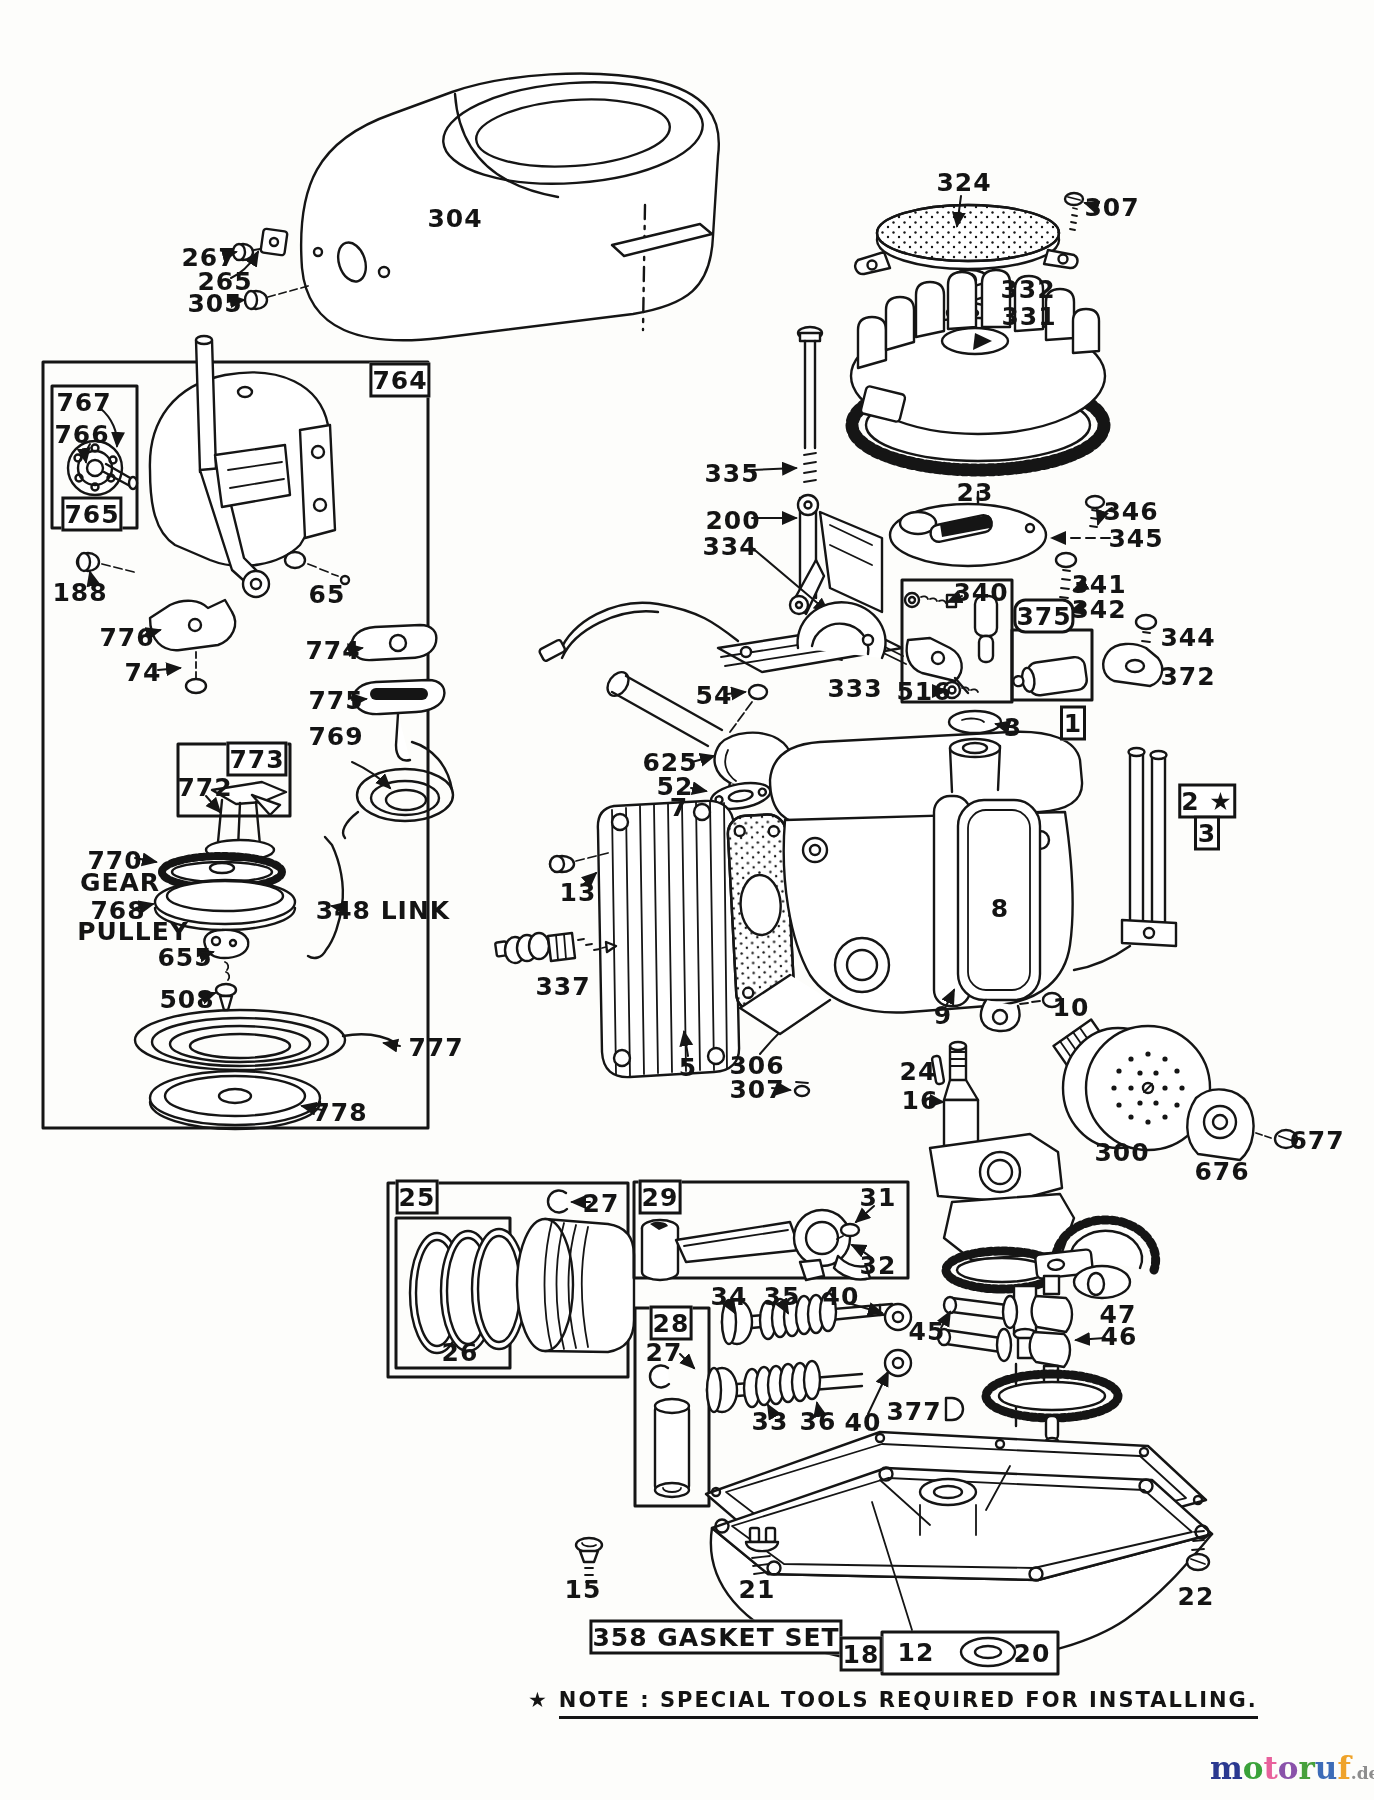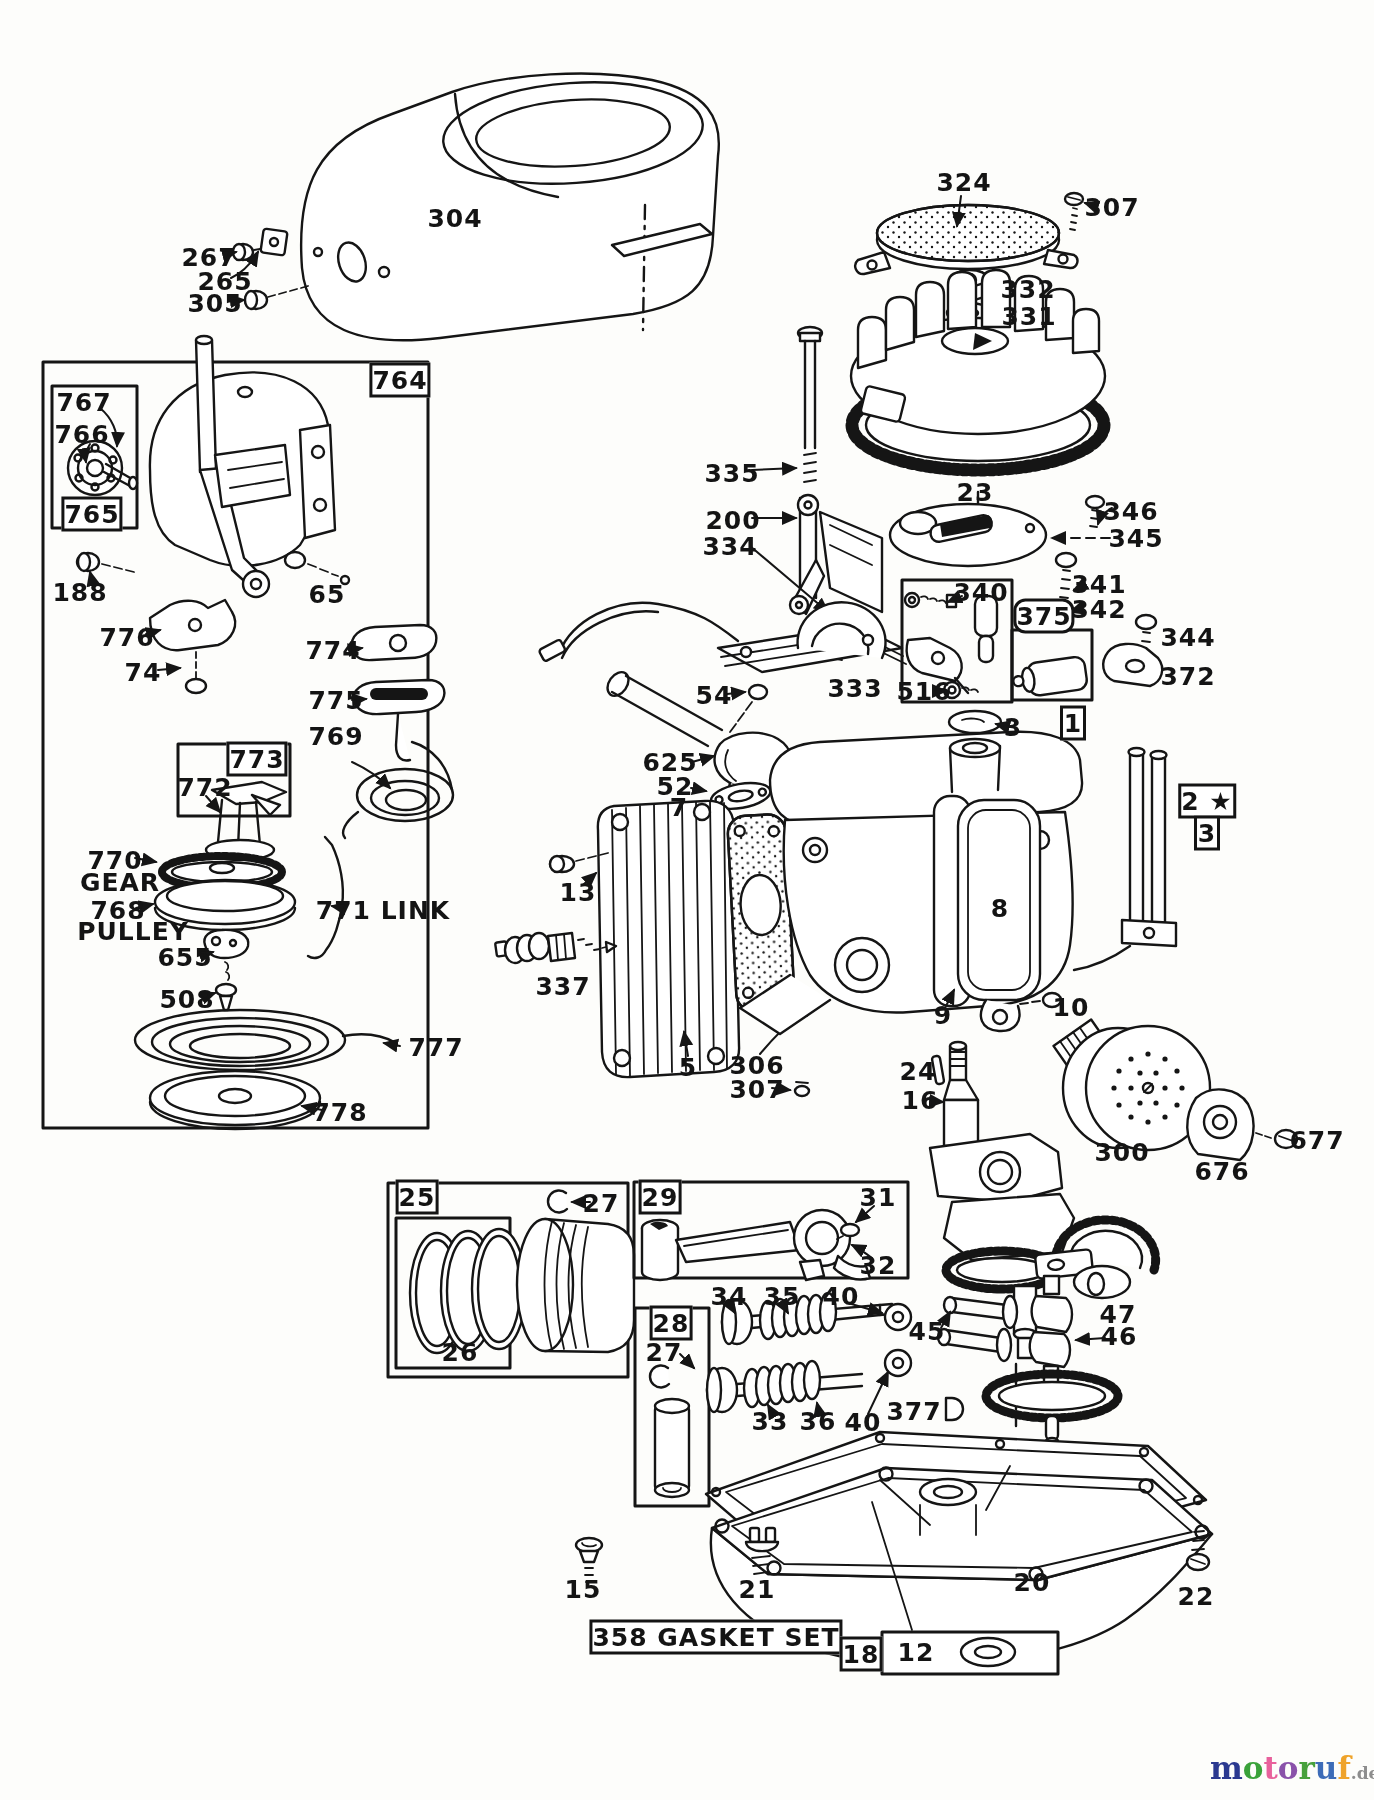--- a/index.html
+++ b/index.html
@@ -574,21 +574,21 @@
       <div class="label" style="left: 143px; top: 672px;">74</div>
       <div class="label" style="left: 333px; top: 650px;">774</div>
       <div class="label" style="left: 336px; top: 700px;">775</div>
       <div class="label" style="left: 336px; top: 736px;">769</div>
       <div class="label boxed" style="left: 257px; top: 759px;">773</div>
       <div class="label" style="left: 205px; top: 787px;">772</div>
       <div class="label" style="left: 115px; top: 860px;">770</div>
       <div class="label" style="left: 120px; top: 882px;">GEAR</div>
       <div class="label" style="left: 118px; top: 910px;">768</div>
       <div class="label" style="left: 133px; top: 931px;">PULLEY</div>
-      <div class="label" style="left: 383px; top: 910px;">771 LINK</div>
+      <div class="label" style="left: 383px; top: 910px;">348 LINK</div>
       <div class="label" style="left: 185px; top: 957px;">655</div>
       <div class="label" style="left: 187px; top: 999px;">508</div>
       <div class="label" style="left: 436px; top: 1047px;">777</div>
       <div class="label" style="left: 340px; top: 1112px;">778</div>
       <div class="label" style="left: 964px; top: 182px;">324</div>
       <div class="label" style="left: 1112px; top: 207px;">307</div>
       <div class="label" style="left: 1028px; top: 289px;">332</div>
       <div class="label" style="left: 1029px; top: 316px;">331</div>
       <div class="label" style="left: 732px; top: 473px;">335</div>
       <div class="label" style="left: 975px; top: 492px;">23</div>
@@ -641,22 +641,25 @@
       <div class="label" style="left: 818px; top: 1421px;">36</div>
       <div class="label" style="left: 863px; top: 1422px;">40</div>
       <div class="label" style="left: 914px; top: 1411px;">377</div>
       <div class="label" style="left: 1118px; top: 1314px;">47</div>
       <div class="label" style="left: 1119px; top: 1336px;">46</div>
       <div class="label" style="left: 583px; top: 1589px;">15</div>
       <div class="label" style="left: 757px; top: 1589px;">21</div>
       <div class="label boxed" style="left: 716px; top: 1637px;">358 GASKET SET</div>
       <div class="label boxed" style="left: 861px; top: 1654px;">18</div>
       <div class="label" style="left: 916px; top: 1652px;">12</div>
-      <div class="label" style="left: 1032px; top: 1582px;">20</div>
+      <div class="label" style="left: 1032px; top: 1653px;">20</div>
       <div class="label" style="left: 1196px; top: 1596px;">22</div>
     </div>
 
+<div class="note">
+  <span class="star">★</span><span class="txt">NOTE : SPECIAL TOOLS REQUIRED FOR INSTALLING.</span>
+</div>
 
 <div class="logo">
   <span id="logo-letters"><span style="color: rgb(43, 57, 144);">m</span><span style="color: rgb(58, 162, 58);">o</span><span style="color: rgb(232, 97, 156);">t</span><span style="color: rgb(138, 82, 170);">o</span><span style="color: rgb(71, 161, 60);">r</span><span style="color: rgb(61, 108, 184);">u</span><span style="color: rgb(239, 163, 42);">f</span></span><span class="suffix">.de</span>
 </div>
 
 </div>
 
 </body></html>

